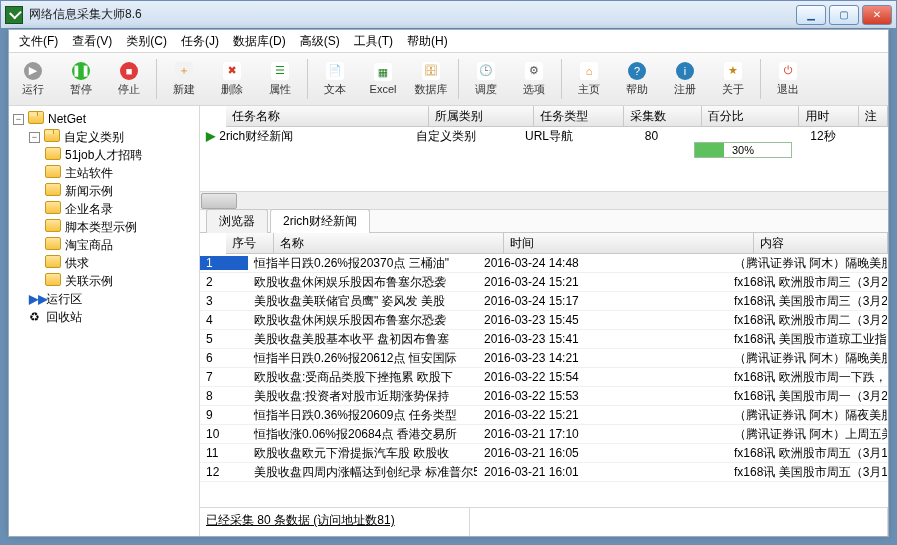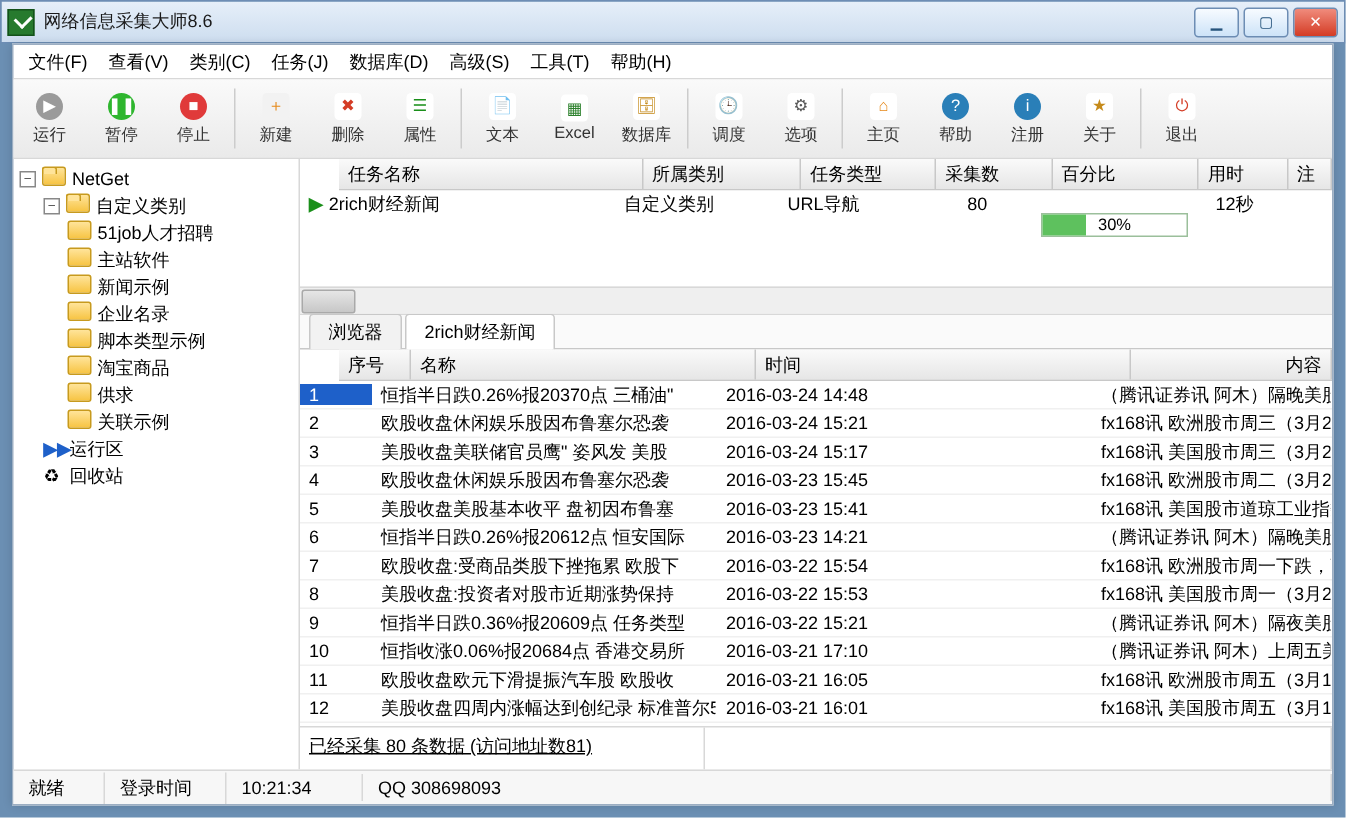--- a/index.html
+++ b/index.html
@@ -241,21 +241,21 @@
       <div class="tabbar">
         <div class="tab"><span>浏览器</span></div>
         <div class="tab active"><span>2rich财经新闻</span></div>
       </div>
 
       <div class="bottomgrid">
         <div class="gridhead" id="bg-head">
             <div class="gh" style="width: 48px;">序号</div>
             <div class="gh" style="width: 230px;">名称</div>
             <div class="gh" style="width: 250px;">时间</div>
-            <div class="gh" style="width: 180px; flex: 1 1 0%; text-align: right;">内容</div>
+            <div class="gh" style="width: 180px; flex: 1 1 0%;">内容</div>
           </div>
         <div class="gridbody" id="bg-body">
             <div class="gridrow sel">
               <div class="gc" style="width: 48px;">1</div>
               <div class="gc" style="width: 230px;">恒指半日跌0.26%报20370点 三桶油"</div>
               <div class="gc" style="width: 250px;">2016-03-24 14:48</div>
               <div class="gc" style="width: 180px; flex: 1 1 0%;">（腾讯证券讯 阿木）隔晚美股下跌，</div>
             </div>
             <div class="gridrow">
               <div class="gc" style="width: 48px;">2</div>
@@ -327,20 +327,14 @@
       </div>
 
       <div class="status-line">
         <div class="status-cell" style="flex:0 0 270px;"><span>已经采集 80 条数据 (访问地址数81)</span></div>
         <div class="status-cell" style="flex:1;"></div>
       </div>
 
     </div>
   </div>
 
-  <div class="statusbar">
-    <div class="sb" style="width:40px;"><span>就绪</span></div>
-    <div class="sb" style="width:60px;"><span>登录时间</span></div>
-    <div class="sb" style="width:70px;"><span>10:21:34</span></div>
-    <div class="sb" style="flex:1;"><span>QQ 308698093</span></div>
-  </div>
 
 </div>
 
 </body></html>

